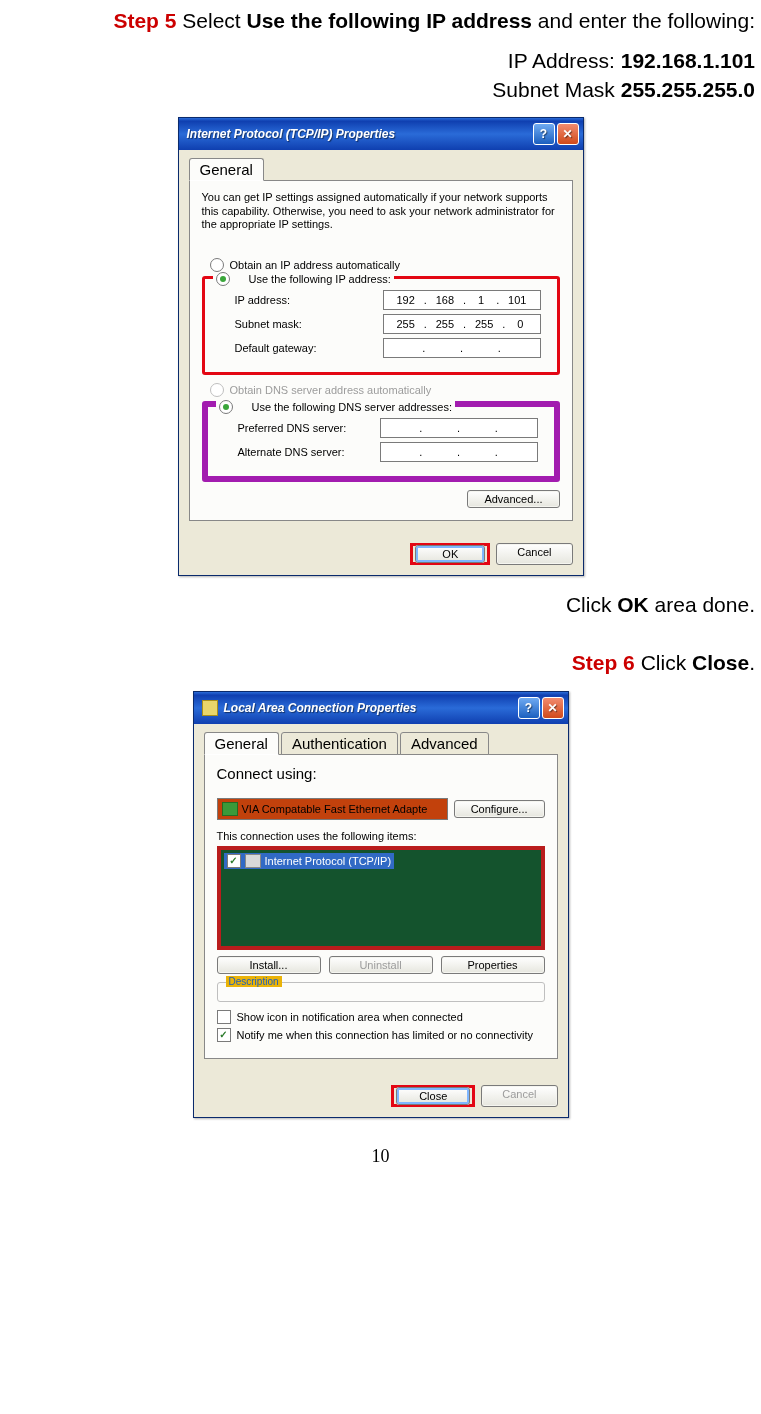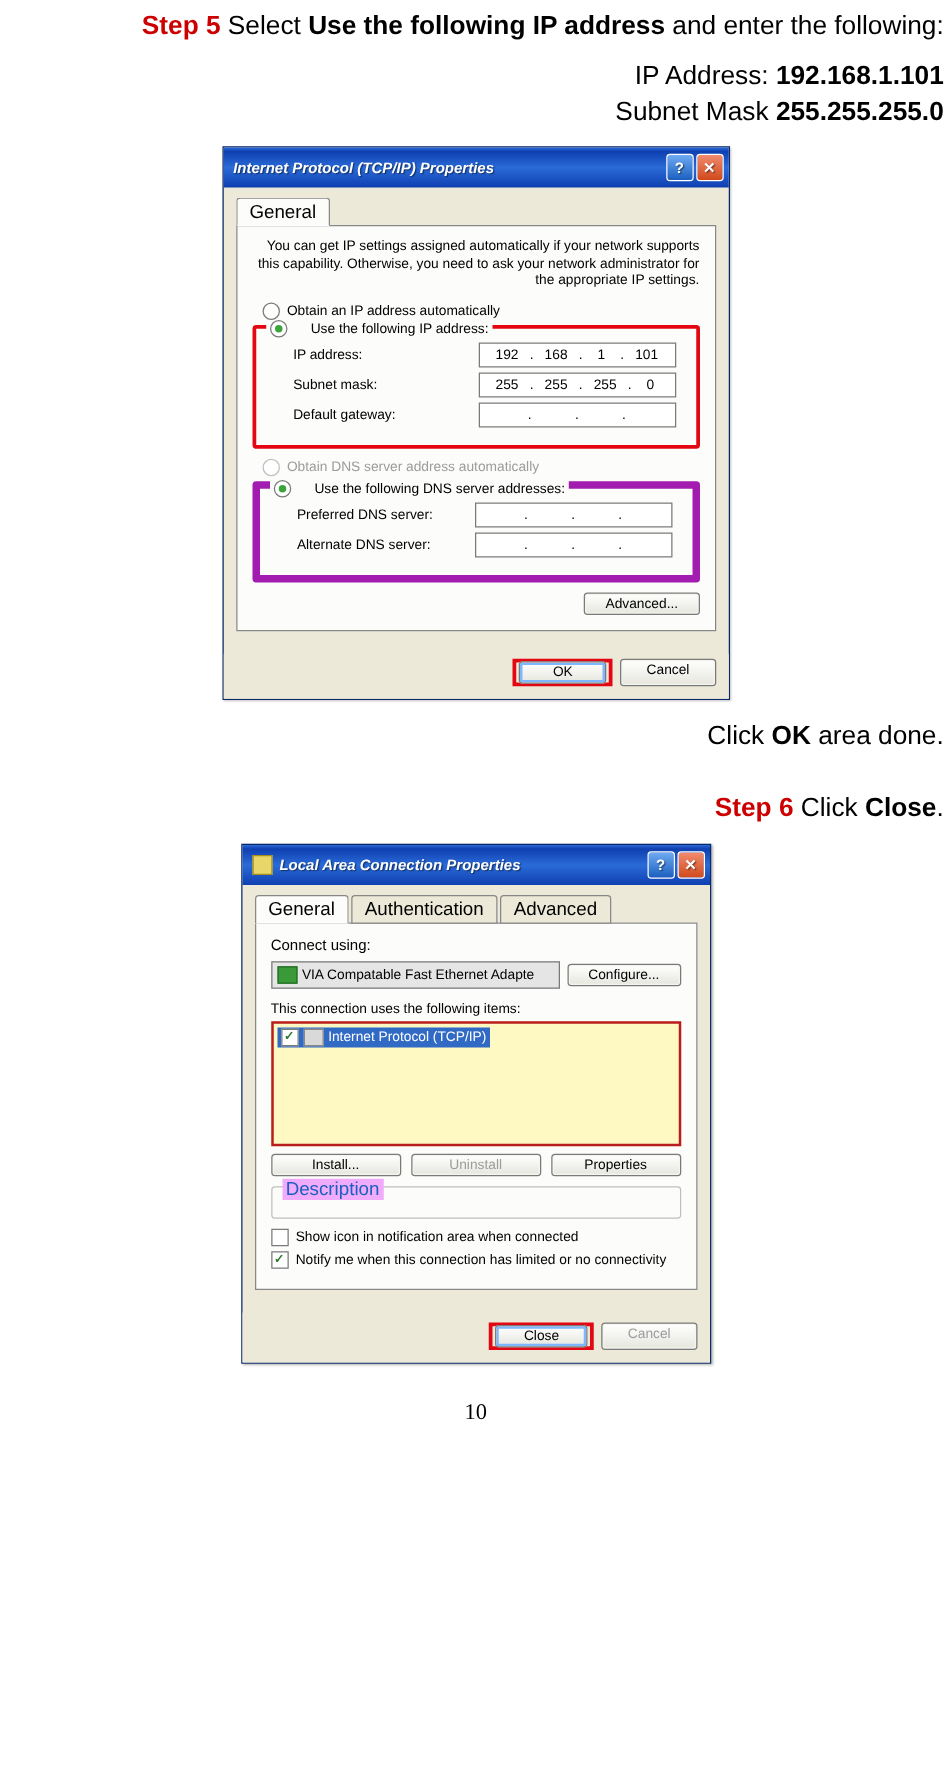--- a/index.html
+++ b/index.html
@@ -15,21 +15,21 @@
   .xp-titlebar-text { flex:1; font-style:italic; font-size:12px;}
   .xp-title-btn { width:20px; height:20px; border:1px solid #fff; border-radius:3px; margin-left:2px; display:flex; align-items:center; justify-content:center; font-weight:bold; font-style:normal; font-size:12px;}
   .xp-help-btn { background:linear-gradient(to bottom,#6faaf2,#1b5fbf);}
   .xp-close-btn { background:linear-gradient(to bottom,#f28b6f,#d04a1b); }
 
   .xp-body { padding:8px 10px 10px 10px; }
   .xp-tabs { display:flex; margin-bottom:-1px; }
   .xp-tab { border:1px solid #888; border-bottom:1px solid #fff; background:#fcfcfa; padding:2px 10px; border-radius:3px 3px 0 0; font-size:15px; margin-right:2px;}
   .xp-tab.inactive { background:#ece9d8; border-bottom:1px solid #888; }
   .xp-tab-panel { border:1px solid #888; background:#fcfcfa; padding:10px 12px 12px 12px;}
-  .desc-text { font-size:11px; margin-bottom:10px; line-height:1.25;text-align:right;}
+  .desc-text { font-size:11px; margin-bottom:26px; line-height:1.25;}
 
   .radio-row, .chk-row { display:flex; align-items:center; gap:6px; margin:4px 0; font-size:11px;}
   .xp-radio { width:12px;height:12px;border:1px solid #7a7a7a;border-radius:50%;background:#fff;display:inline-flex;align-items:center;justify-content:center;}
   .xp-radio.checked::after{content:"";width:6px;height:6px;border-radius:50%;background:#3aa63a;}
   .xp-radio.disabled{border-color:#bfbfbf;}
   .xp-check { width:12px;height:12px;border:1px solid #7a7a7a;background:#fff;display:inline-flex;align-items:center;justify-content:center;font-size:10px;color:#2a7a2a;}
   .xp-check.checked::after{content:"✓";color:#2a7a2a;font-weight:bold;line-height:1;}
   .disabled-text { color:#9c9c9c; }
 
   .group { border:6px solid #a21caf; padding:6px 10px 10px 10px; margin:2px 0 8px 0; border-radius:3px;}
@@ -44,27 +44,27 @@
   .hlbox{display:inline-block;padding:2px;border:3px solid #e30613;}
 
   .xp-btn { border:1px solid #7a7a7a; background:linear-gradient(to bottom,#fff,#e6e6de); padding:2px 16px; font-size:11px; border-radius:3px; box-shadow:inset 0 0 0 1px #f5f5f0;}
   .xp-btn.default{box-shadow:inset 0 0 0 2px #7eb6ff,inset 0 0 0 1px #f5f5f0;}
   .xp-btn.disabled{color:#9c9c9c;}
   .btn-row { display:flex; justify-content:flex-end; gap:6px; margin-top:6px;}
   .btn-row-center { display:flex; justify-content:flex-end; gap:6px; margin-top:8px; padding:0 6px 4px 0;}
   .xp-bottom{ background:#ece9d8; padding:8px 10px 10px 10px;}
 
   
-  .adapter-box{border:1px solid #7a7a7a;background:#e5e5e5;height:20px;display:flex;align-items:center;padding:0 4px;gap:4px;font-size:11px;flex:1;}
+  .adapter-box{border:1px solid #7a7a7a;background:#c2410c;height:20px;display:flex;align-items:center;padding:0 4px;gap:4px;font-size:11px;flex:1;}
   .nic-icon{width:14px;height:12px;background:#3a9a3a;border:1px solid #246b24;}
-  .item-list{border:2px solid #b91c1c;background:#fef9c3;height:90px;padding:3px;}
+  .item-list{border:4px solid #b91c1c;background:#14532d;height:90px;padding:3px;}
   .list-item{display:flex;align-items:center;gap:4px;background:#316ac5;color:#fff;padding:1px 3px;width:fit-content;font-size:11px;}
   .proto-icon{width:14px;height:12px;background:#d9d9d9;border:1px solid #888;display:inline-flex;align-items:center;justify-content:center;font-size:8px;color:#333;}
   .desc-group{border:1px solid #bfbfbf;border-radius:3px;padding:8px 10px 10px 10px;margin-top:8px;}
-  .desc-legend{margin:-15px 0 4px -2px;background:#f0abfc;padding:0 3px;width:fit-content;color:#1b5fbf;font-size:15px;}
+  .desc-legend{margin:-15px 0 4px -2px;background:#eab308;padding:0 3px;width:fit-content;color:#1b5fbf;font-size:10px;}
   .three-btn{display:flex;justify-content:space-between;gap:8px;margin-top:6px;}
   .three-btn .xp-btn{flex:1;text-align:center;}
 
   .title-icon{width:14px;height:14px;background:#e8d66b;border:1px solid #a88f1a;margin-right:6px;}
 </style>
 </head>
 <body>
 
 <div class="instr">
   <span class="step-red">Step 5</span><span> Select </span><span class="bold">Use the following IP address</span><span> and enter the following:</span>
@@ -203,21 +203,21 @@
     <div class="xp-title-btn xp-help-btn">?</div>
     <div class="xp-title-btn xp-close-btn">✕</div>
   </div>
   <div class="xp-body">
     <div class="xp-tabs">
       <div class="xp-tab">General</div>
       <div class="xp-tab inactive">Authentication</div>
       <div class="xp-tab inactive">Advanced</div>
     </div>
     <div class="xp-tab-panel">
-      <div style="font-size:12px;margin-bottom:6px">Connect using:</div>
+      <div style="font-size:15px;margin-bottom:16px">Connect using:</div>
       <div style="display:flex;gap:6px;align-items:center;margin-bottom:10px">
         <div class="adapter-box">
           <span class="nic-icon"></span>
           <span>VIA Compatable Fast Ethernet Adapte</span>
         </div>
         <span class="xp-btn">Configure...</span>
       </div>
       <div style="font-size:11px;margin-bottom:4px">This connection uses the following items:</div>
       <div class="item-list">
         <div class="list-item">

